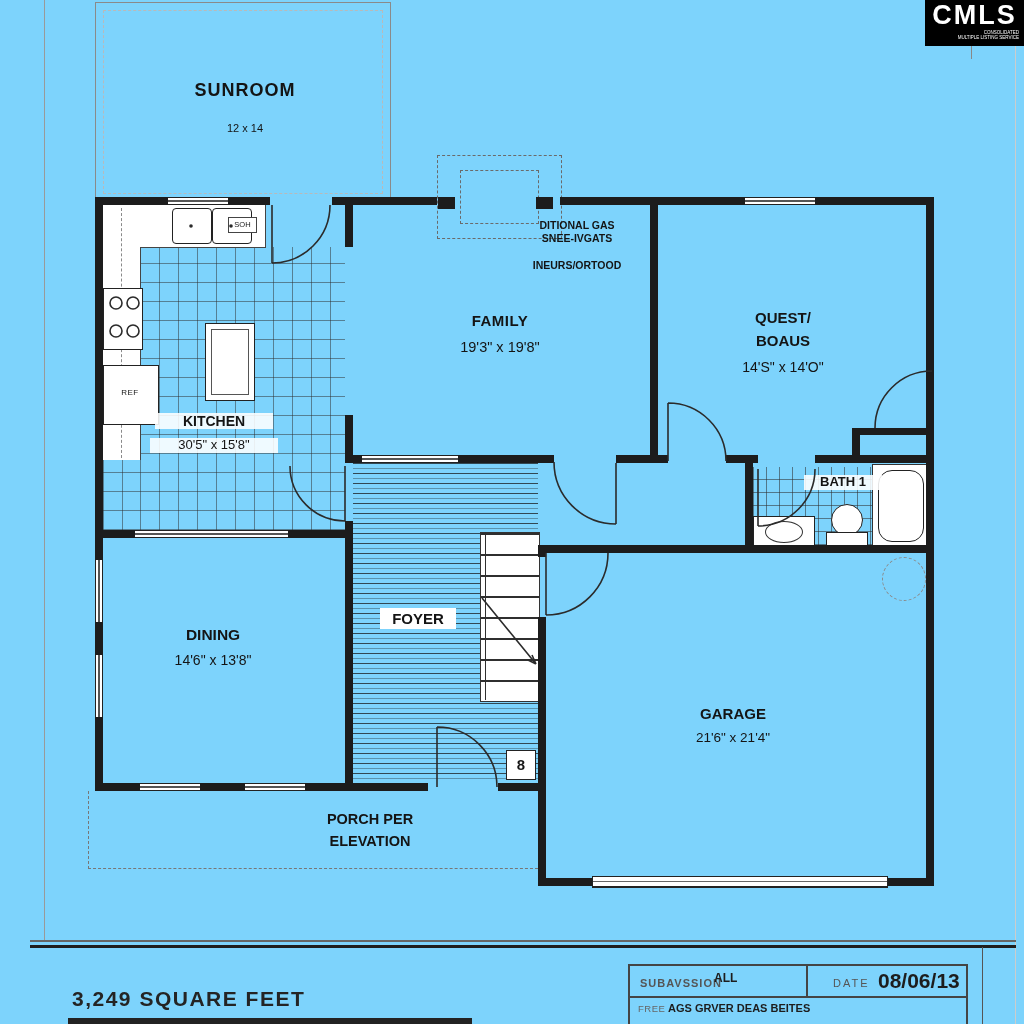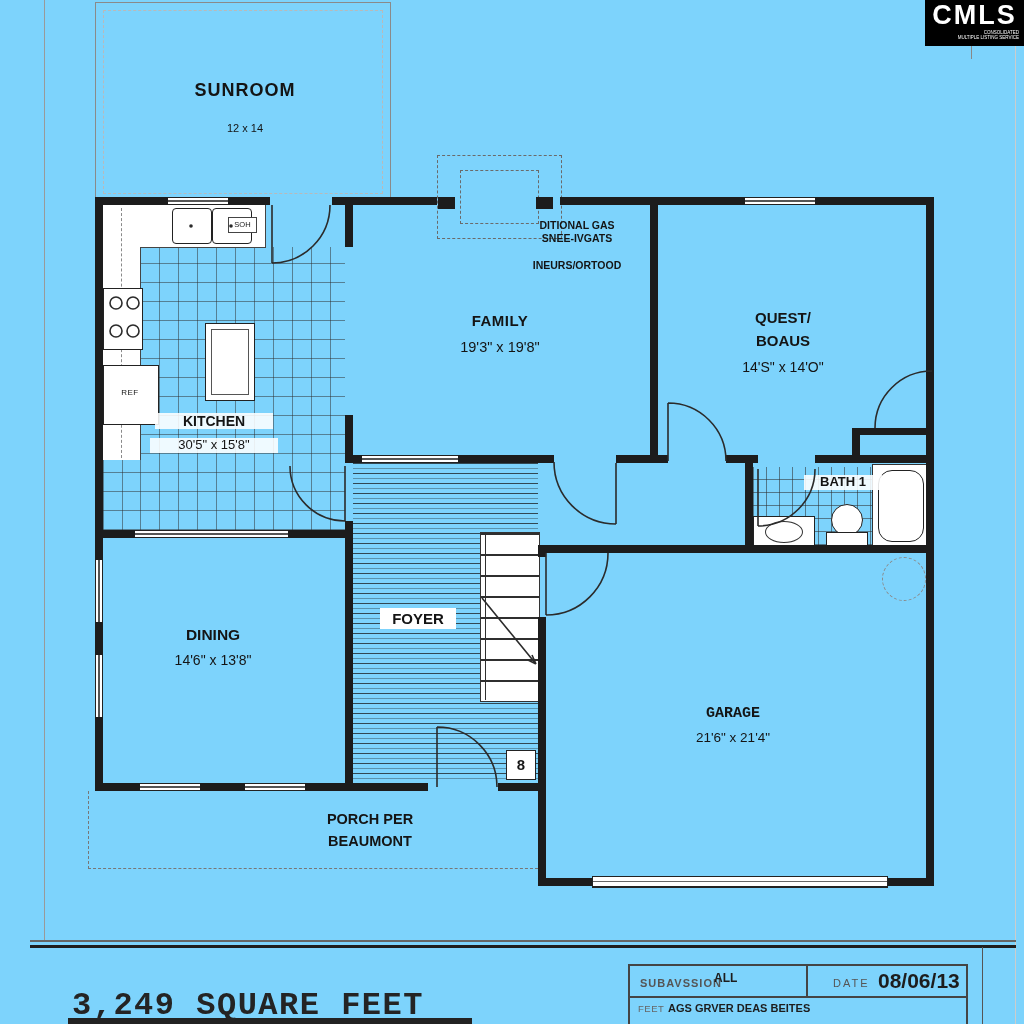--- a/index.html
+++ b/index.html
@@ -151,25 +151,25 @@
   <div class="lbl halo" style="left:155px;top:413px;width:118px;font-size:14px;font-weight:600;">KITCHEN</div>
   <div class="lbl halo" style="left:150px;top:438px;width:128px;font-size:13px;">30'5" x 15'8"</div>
 
   <div class="lbl halo" style="left:804px;top:475px;width:78px;font-size:13px;font-weight:600;">BATH 1</div>
 
   <div class="lbl" style="left:152px;top:626px;width:122px;font-size:15.5px;font-weight:600;">DINING</div>
   <div class="lbl" style="left:145px;top:652px;width:136px;font-size:14px;">14'6" x 13'8"</div>
 
   <div class="lbl" style="left:380px;top:608px;width:76px;font-size:15px;font-weight:600;background:#fff;padding:2px 0;">FOYER</div>
 
-  <div class="lbl" style="left:673px;top:705px;width:120px;font-size:15px;font-weight:600;font-family:Liberation Mono, monospace;">GARAGE</div>
+  <div class="lbl" style="left:673px;top:705px;width:120px;font-size:15px;font-weight:600;">GARAGE</div>
   <div class="lbl" style="left:668px;top:730px;width:130px;font-size:13.5px;">21'6" x 21'4"</div>
 
   <div class="lbl" style="left:305px;top:811px;width:130px;font-size:14.5px;font-weight:600;">PORCH PER</div>
-  <div class="lbl" style="left:305px;top:833px;width:130px;font-size:14.5px;font-weight:600;">BEAUMONT</div>
+  <div class="lbl" style="left:305px;top:833px;width:130px;font-size:14.5px;font-weight:600;">ELEVATION</div>
 
   <div class="lbl" style="left:520px;top:219px;width:114px;font-size:10.5px;font-weight:700;">DITIONAL GAS</div>
   <div class="lbl" style="left:520px;top:232px;width:114px;font-size:10.5px;font-weight:700;">SNEE-IVGATS</div>
   <div class="lbl" style="left:514px;top:259px;width:126px;font-size:10.5px;font-weight:700;">INEURS/ORTOOD</div>
 
 
   <svg class="overlay" width="1024" height="1024" viewBox="0 0 1024 1024">
     <g fill="none" stroke="#2b2b2b" stroke-width="1.6">
       <path d="M272,263 A58,58 0 0 0 330,205 M272,205 L272,263"></path>
       <path d="M616,524 A62,62 0 0 1 554,462 M616,463 L616,524"></path>
@@ -187,30 +187,30 @@
     </g>
     <g fill="#2b2b2b">
       <circle cx="191" cy="226" r="1.8"></circle>
         <circle cx="231" cy="226" r="1.8"></circle>
     </g>
   </svg>
 
   <div class="thin" style="left:30px;top:940px;width:986px;height:2px;background:#666;"></div>
   <div class="thin" style="left:30px;top:945px;width:986px;height:3px;background:#1e1e1e;"></div>
 
-  <div class="a" style="left:72px;top:987px;font-family:Liberation Mono, monospace;font-weight:700;font-size:32px;letter-spacing:1.5px;color:#242424;z-index:5;">3,249 SQUARE FEET</div>
+  <div class="a" style="left:72px;top:987px;font-family:Liberation Sans, sans-serif;font-weight:700;font-size:21px;letter-spacing:1.5px;color:#242424;z-index:5;">3,249 SQUARE FEET</div>
   <div class="thin" style="left:68px;top:1018px;width:404px;height:6px;background:#222;"></div>
 
   <div class="thin" style="left:628px;top:964px;width:339px;height:1.5px;background:#444;"></div>
   <div class="thin" style="left:628px;top:964px;width:1.5px;height:60px;background:#444;"></div>
   <div class="thin" style="left:966px;top:964px;width:1.5px;height:60px;background:#444;"></div>
   <div class="thin" style="left:806px;top:964px;width:1.5px;height:33px;background:#444;"></div>
   <div class="thin" style="left:628px;top:996px;width:339px;height:1.5px;background:#444;"></div>
   <div class="thin" style="left:982px;top:947px;width:1px;height:77px;background:#555;"></div>
 
   <div class="a" style="left:640px;top:977px;font-size:11px;letter-spacing:1px;color:#555;z-index:5;font-weight:bold;">SUBAVSSION</div>
   <div class="a" style="left:714px;top:971px;font-size:12px;font-weight:600;color:#1d1d1d;z-index:5;">ALL</div>
   <div class="a" style="left:833px;top:977px;font-size:11px;letter-spacing:2px;color:#555;z-index:5;">DATE</div>
   <div class="a" style="left:878px;top:969px;font-size:21px;font-weight:600;color:#1d1d1d;z-index:5;">08/06/13</div>
-  <div class="a" style="left:638px;top:1003px;font-size:9.5px;letter-spacing:.5px;color:#666;z-index:5;">FEET</div>
+  <div class="a" style="left:638px;top:1003px;font-size:9.5px;letter-spacing:.5px;color:#666;z-index:5;">FREE</div>
   <div class="a" style="left:668px;top:1002px;font-size:11px;font-weight:700;color:#1d1d1d;z-index:5;">AGS GRVER DEAS BEITES</div>
 
 </div>
 
 </body></html>

